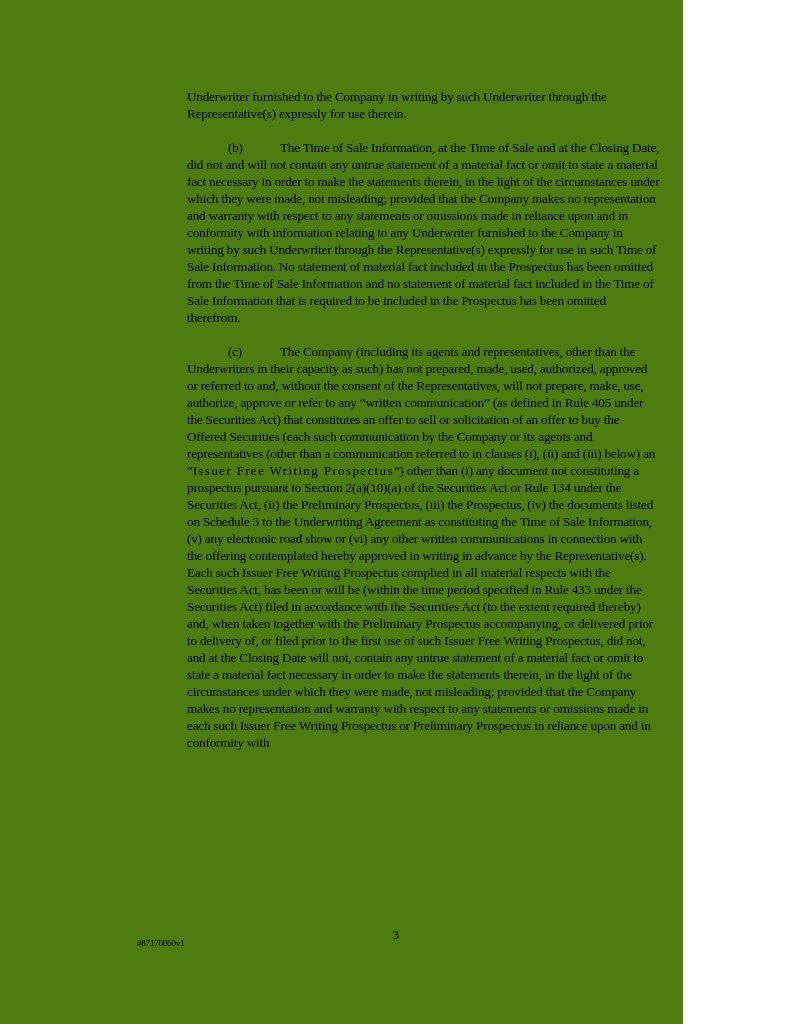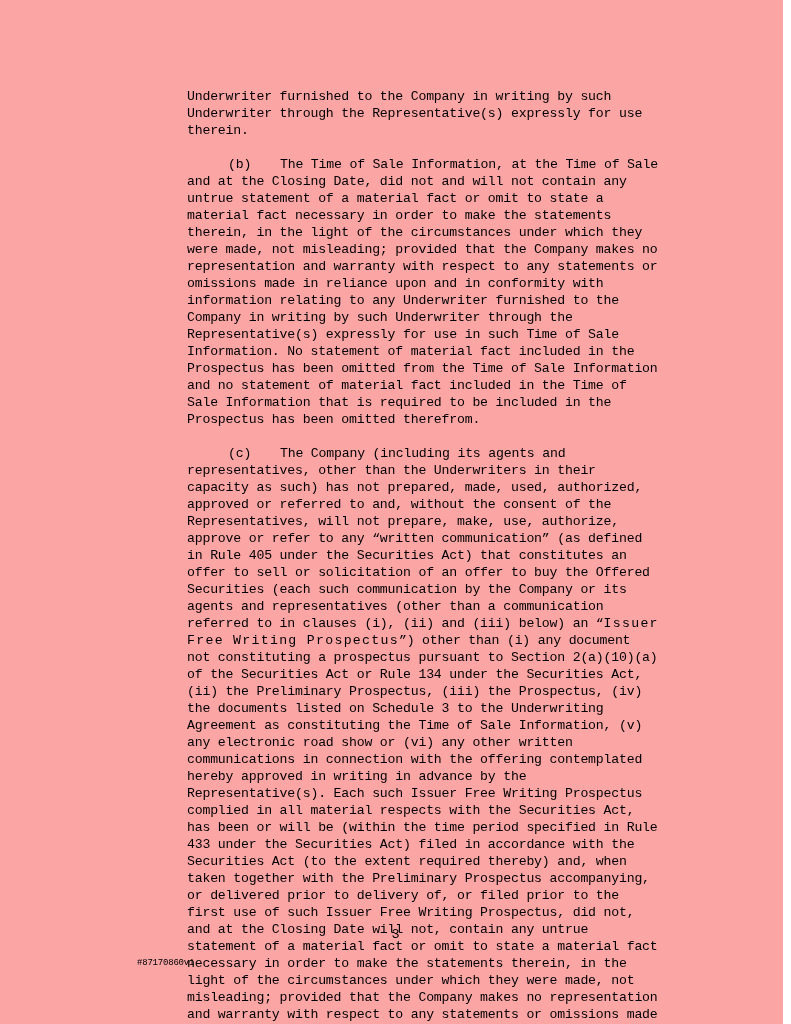--- a/index.html
+++ b/index.html
@@ -2,25 +2,25 @@
 <html><head>
 <meta charset="utf-8">
 <style>
   html, body {
     margin: 0;
     padding: 0;
     background: #ffffff;
   }
   .page {
     position: relative;
-    width: 783px;
+    width: 683px;
     height: 1024px;
-    background: #fca5a5;
+    background: #4d7c0f;
     overflow: hidden;
-    font-family: Liberation Mono, monospace;
+    font-family: Liberation Serif, serif;
     color: #000000;
   }
   .doc-body {
     position: absolute;
     left: 187px;
     top: 88px;
     width: 473px;
     font-size: 13.2px;
     line-height: 17px;
     letter-spacing: -0.2px;
@@ -52,21 +52,20 @@
     color: #000000;
   }
   .doc-id {
     position: absolute;
     left: 137px;
     top: 938px;
     font-size: 9px;
     line-height: 11px;
     letter-spacing: -0.2px;
     color: #000000;
-    margin-top: 20px;
   }
 </style>
 </head>
 <body>
 
 <div class="page">
 
   <div class="doc-body">
 
     <p>Underwriter furnished to the Company in writing by such Underwriter through the Representative(s) expressly for use therein.</p>

